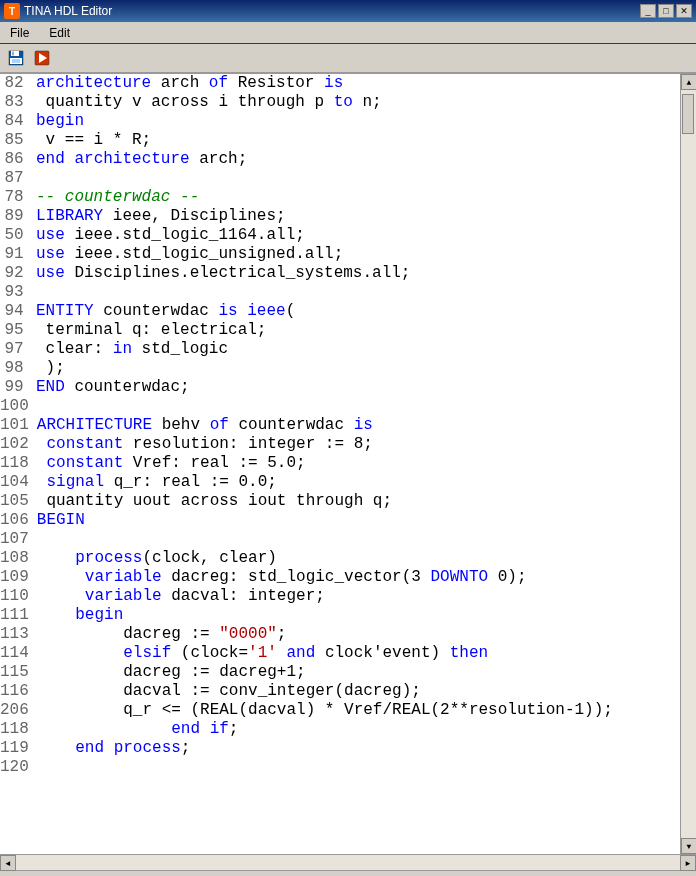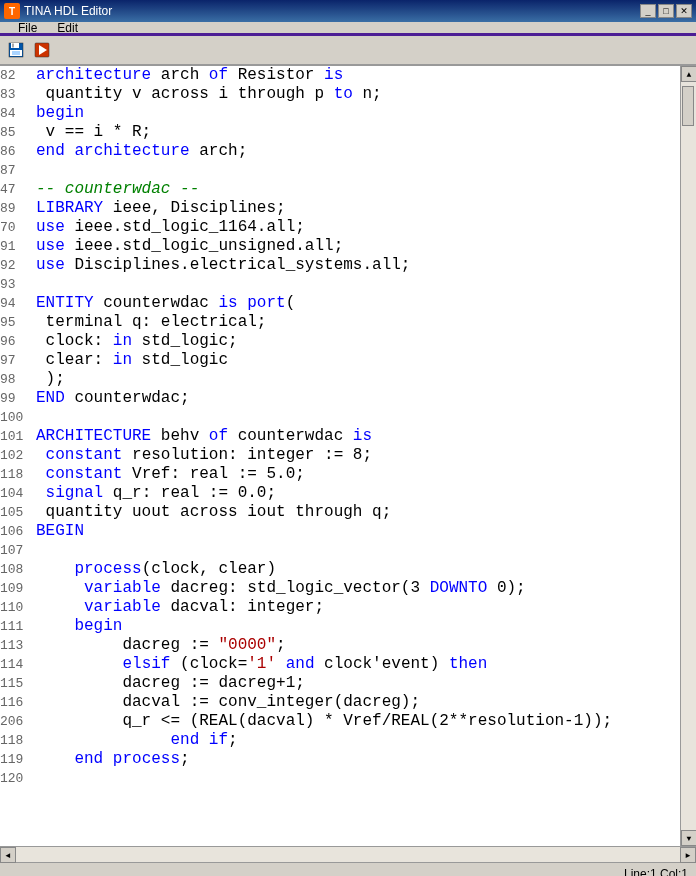--- a/index.html
+++ b/index.html
@@ -52,25 +52,25 @@
       display: flex;
       align-items: center;
       justify-content: center;
       cursor: pointer;
       color: black;
       font-family: 'Wingdings', sans-serif;
     }
     .title-btn.close { background: #d4d0c8; }
     .menu-bar {
       background: #d4d0c8;
-      height: 14px;
-      display: flex;
-      align-items: center;
-      padding: 0 12px;
-      border-bottom: 3px solid #4c1d95;
+      height: 22px;
+      display: flex;
+      align-items: center;
+      padding: 0 4px;
+      border-bottom: 1px solid #4c1d95;
       font-family: 'Segoe UI', Tahoma, sans-serif;
       font-size: 12px;
       gap: 8px;
     }
     .menu-item {
       padding: 2px 6px;
       cursor: pointer;
     }
     .toolbar {
       background: #d4d0c8;
@@ -108,26 +108,26 @@
       padding: 0;
     }
     .code-line {
       display: flex;
       height: 19px;
       line-height: 19px;
       white-space: pre;
     }
     .line-num {
       min-width: 36px;
-      text-align: left;
+      text-align: center;
       padding-right: 8px;
       color: #666;
       background: white;
       user-select: none;
-      font-size: 13px;
+      font-size: 16px;
     }
     .line-content {
       flex: 1;
       font-size: 16px;
     }
     
     .kw { color: #0000ff; font-weight: normal; } 
     .str { color: #aa0000; } 
     .comment { color: #008000; font-style: italic; }
     .scrollbar-v {
@@ -269,63 +269,59 @@
         <span class="line-num">86</span>
         <span class="line-content"><span class="kw">end</span> <span class="kw">architecture</span> arch;</span>
       </div>
 
       <div class="code-line">
         <span class="line-num">87</span>
         <span class="line-content"></span>
       </div>
 
       <div class="code-line">
-        <span class="line-num">47</span>
+        <span class="line-num">78</span>
         <span class="line-content"><span class="comment">-- counterwdac --</span></span>
       </div>
 
       <div class="code-line">
         <span class="line-num">89</span>
         <span class="line-content"><span class="kw">LIBRARY</span> ieee, Disciplines;</span>
       </div>
 
       <div class="code-line">
-        <span class="line-num">70</span>
+        <span class="line-num">50</span>
         <span class="line-content"><span class="kw">use</span> ieee.std_logic_1164.all;</span>
       </div>
 
       <div class="code-line">
         <span class="line-num">91</span>
         <span class="line-content"><span class="kw">use</span> ieee.std_logic_unsigned.all;</span>
       </div>
 
       <div class="code-line">
         <span class="line-num">92</span>
         <span class="line-content"><span class="kw">use</span> Disciplines.electrical_systems.all;</span>
       </div>
 
       <div class="code-line">
         <span class="line-num">93</span>
         <span class="line-content"></span>
       </div>
 
       <div class="code-line">
         <span class="line-num">94</span>
-        <span class="line-content"><span class="kw">ENTITY</span> counterwdac <span class="kw">is</span> <span class="kw">port</span>(</span>
+        <span class="line-content"><span class="kw">ENTITY</span> counterwdac <span class="kw">is</span> <span class="kw">ieee</span>(</span>
       </div>
 
       <div class="code-line">
         <span class="line-num">95</span>
         <span class="line-content"> terminal q: electrical;</span>
       </div>
 
-      <div class="code-line">
-        <span class="line-num">96</span>
-        <span class="line-content"> clock: <span class="kw">in</span> std_logic;</span>
-      </div>
 
       <div class="code-line">
         <span class="line-num">97</span>
         <span class="line-content"> clear: <span class="kw">in</span> std_logic</span>
       </div>
 
       <div class="code-line">
         <span class="line-num">98</span>
         <span class="line-content"> );</span>
       </div>

